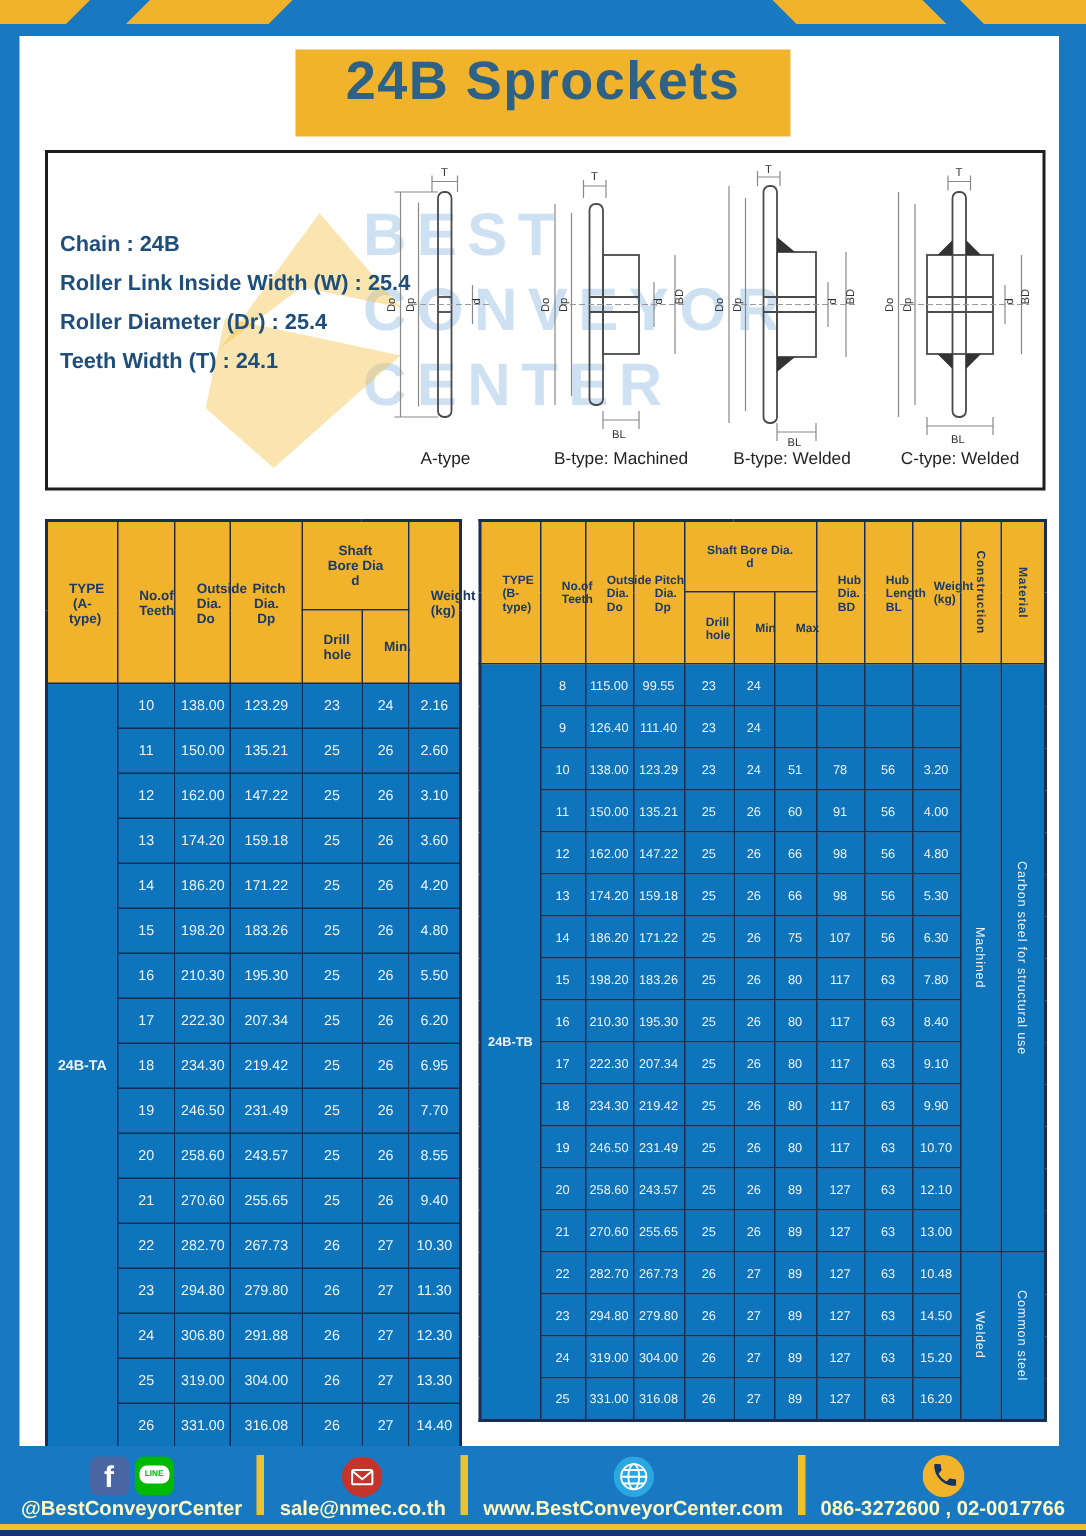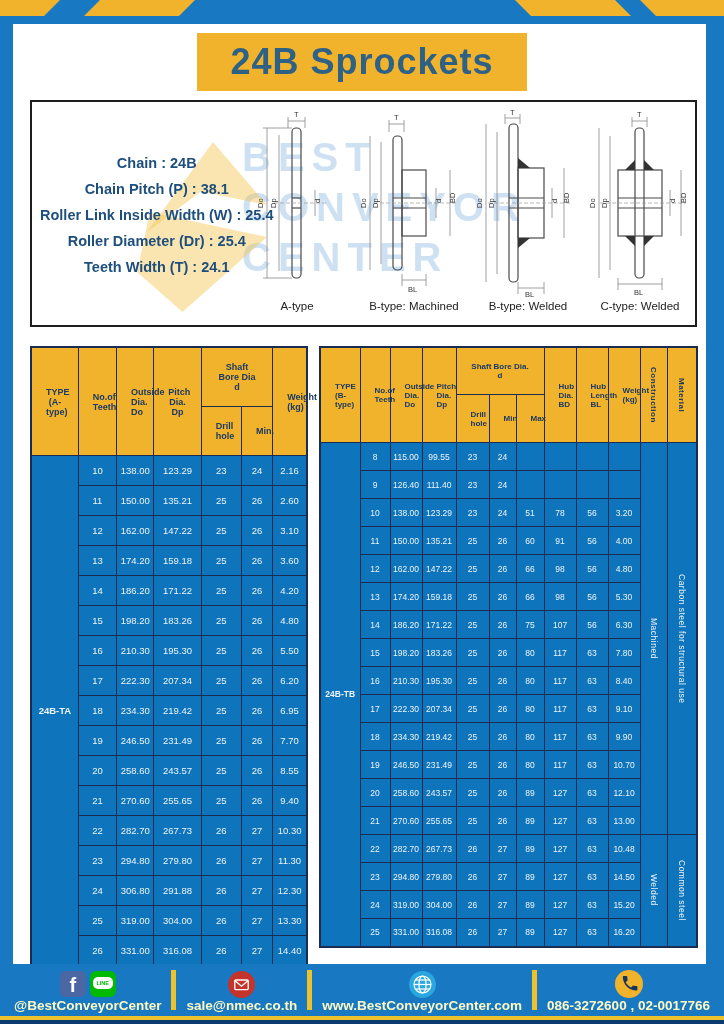--- a/index.html
+++ b/index.html
@@ -11,37 +11,37 @@
   
   .frame-top { position:absolute; left:0; top:0; width:724px; height:24px; background:#1878C2; overflow:hidden; z-index:5; }
   .stripe { position:absolute; top:0; height:16px; background:#F0B32B; transform-origin:top left; }
   .stripe.l { transform:skewX(-45deg); }
   .stripe.r { transform:skewX(45deg); }
   .frame-left  { position:absolute; left:0; top:0; width:13px; height:1024px; background:#1878C2; z-index:4; }
   .frame-right { position:absolute; left:706px; top:0; width:18px; height:1024px; background:#1878C2; z-index:4; }
 
   
   .title-banner { position:absolute; left:197px; top:33px; width:330px; height:58px; background:#F0B32B;
-    display:flex; align-items:center; justify-content:center; z-index:6; }
+    display:flex; align-items:flex-start; justify-content:center; z-index:6; }
   .title-banner span { font-size:36px; font-weight:bold; color:#2E6186; letter-spacing:1px; }
 
   
   .diagram-box { position:absolute; left:30px; top:100px; width:667px; height:227px; background:#fff;
     border:2px solid #1e1e1e; z-index:3; overflow:hidden; }
 
   .watermark { position:absolute; left:210px; top:30px; z-index:0; pointer-events:none; }
   .watermark .wm-text { font-size:40px; font-weight:bold; letter-spacing:7px; line-height:50px;
     color:rgba(125,175,220,0.38); white-space:pre-line; }
   .wm-logo { position:absolute; left:-105px; top:10px; width:150px; height:170px; }
   .wm-logo .tri1 { position:absolute; left:10px; top:0; width:120px; height:90px;
     background:rgba(243,197,80,0.45); clip-path:polygon(0 100%, 55% 0, 100% 70%, 45% 55%); }
   .wm-logo .tri2 { position:absolute; left:0; top:70px; width:130px; height:100px;
     background:rgba(243,197,80,0.45); clip-path:polygon(10% 0, 100% 25%, 35% 100%, 0 60%); }
 
-  .spec-panel { position:absolute; left:8px; top:48px; z-index:2;text-align:center; }
+  .spec-panel { position:absolute; left:8px; top:48px; z-index:2; }
   .spec-line { font-size:14.5px; font-weight:bold; color:#1D4E7C; line-height:26px; white-space:nowrap; }
 
   .diag { position:absolute; top:6px; height:214px; z-index:1; display:flex; flex-direction:column; align-items:center; }
   .diag svg { flex:0 0 auto; }
   .diag .cap { font-size:11.5px; color:#222; margin-top:2px; white-space:nowrap; }
   .diag-a  { left:222px; width:86px; }
   .diag-b1 { left:328px; width:108px; }
   .diag-b2 { left:444px; width:104px; }
   .diag-c  { left:556px; width:104px; }
 
@@ -113,21 +113,20 @@
         <div class="tri1"></div>
           <div class="tri2"></div>
       </div>
       <div class="wm-text">BEST
 CONVEYOR
 CENTER</div>
     </div>
 
     <div class="spec-panel">
       <div class="spec-line">Chain : 24B</div>
-      <div class="spec-line">Chain Pitch (P) : 38.1</div>
       <div class="spec-line">Roller Link Inside Width (W) : 25.4</div>
       <div class="spec-line">Roller Diameter (Dr) : 25.4</div>
       <div class="spec-line">Teeth Width (T) : 24.1</div>
     </div>
 
     <div class="diag diag-a">
       <svg width="86" height="190" viewBox="0 0 86 190">
         <line class="dim" x1="34" y1="13" x2="51" y2="13"></line>
           <line class="dim" x1="34" y1="9" x2="34" y2="20"></line>
           <line class="dim" x1="51" y1="9" x2="51" y2="20"></line>

